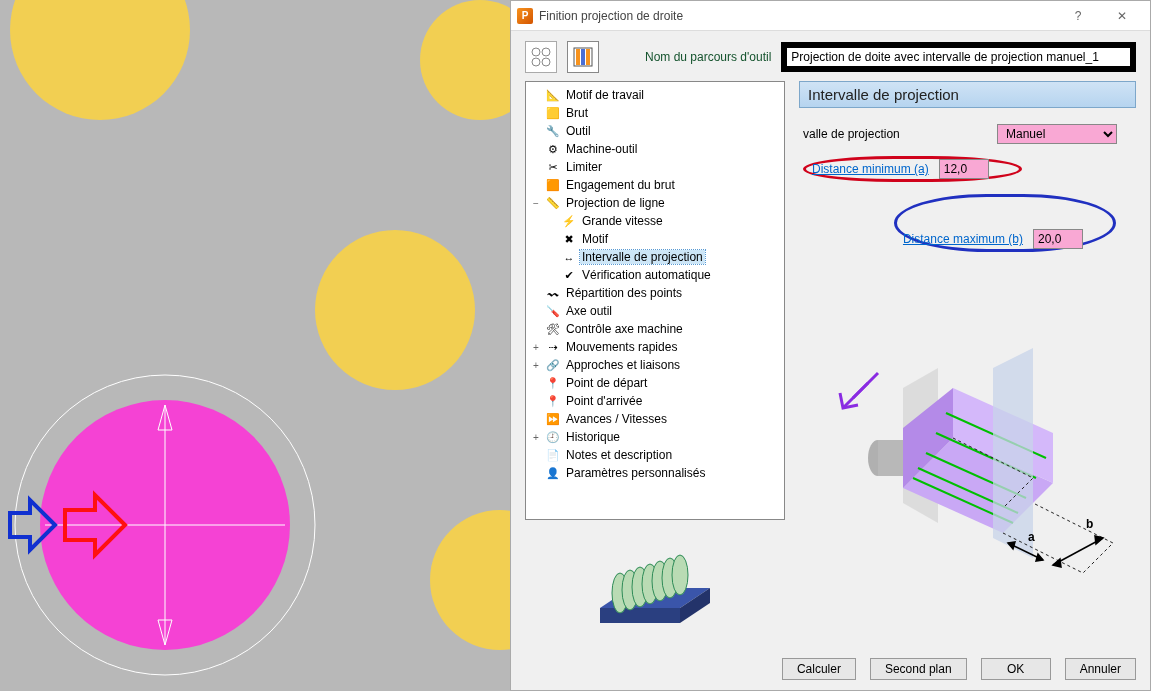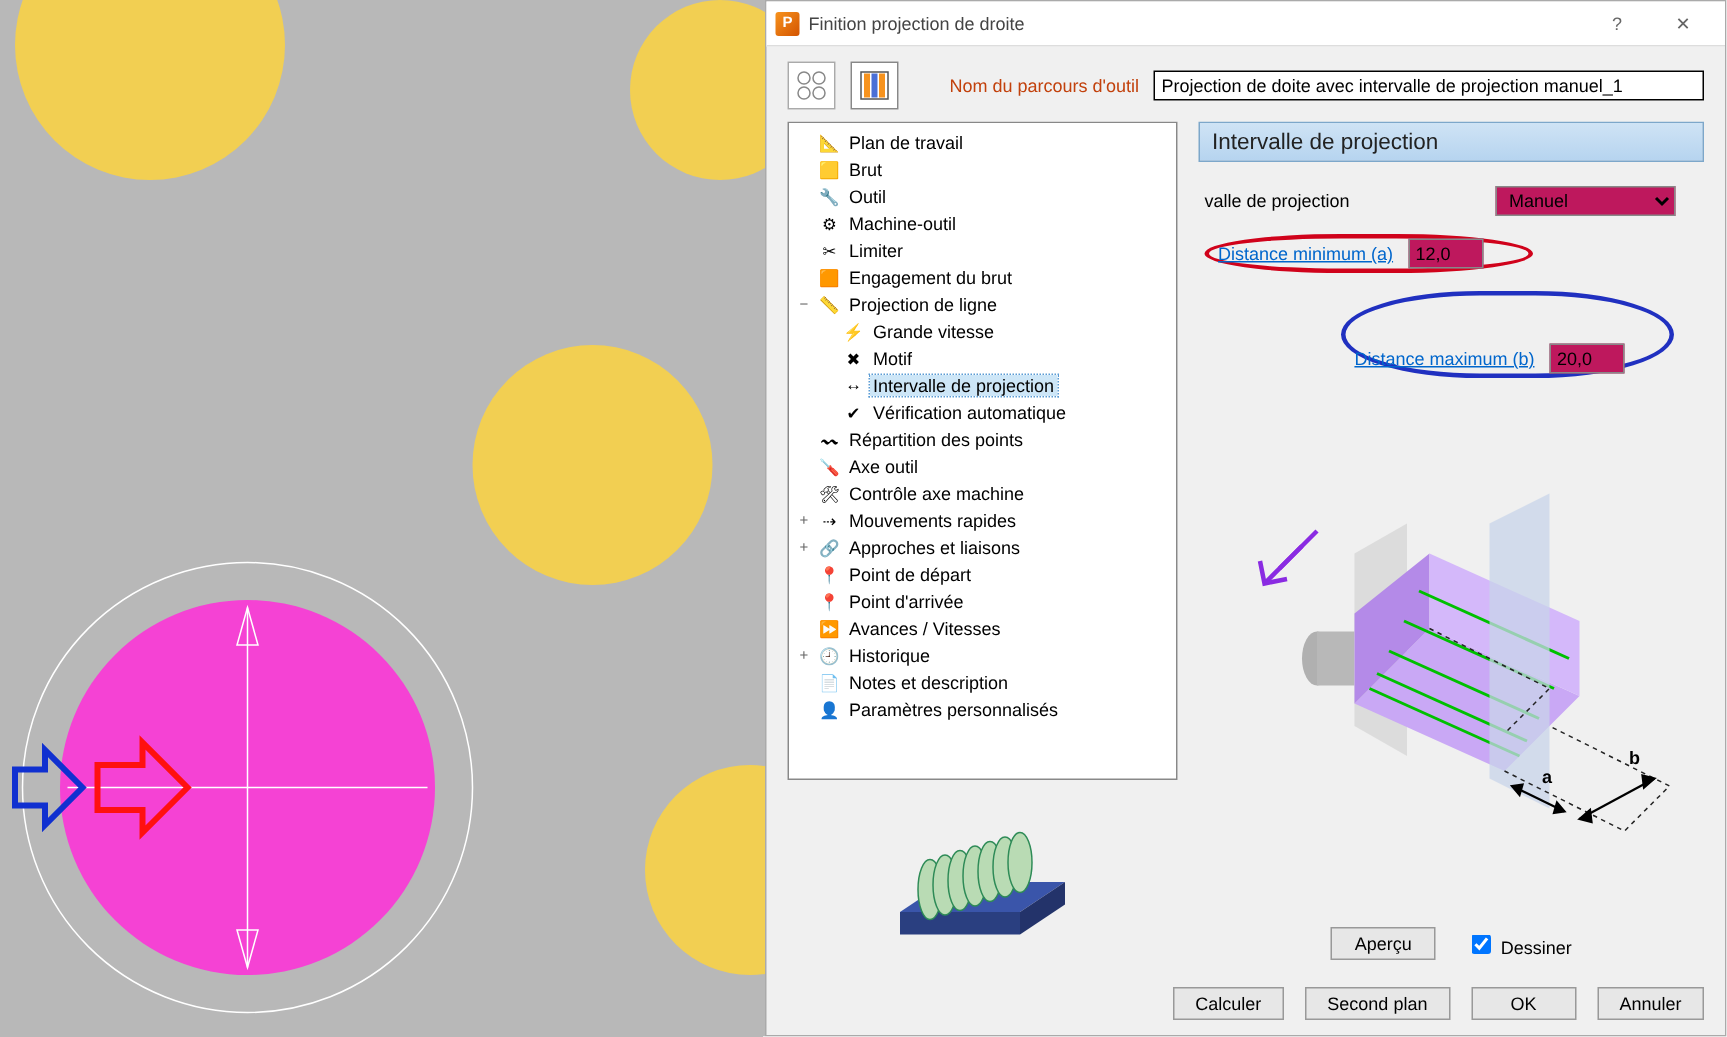--- a/index.html
+++ b/index.html
@@ -6,38 +6,38 @@
   body { margin: 0; width: 1151px; height: 691px; display: flex; background: #fff; }
   .viewport { width: 510px; height: 691px; background: #b8b8b8; position: relative; overflow: hidden; }
   .dialog { flex: 1; height: 691px; border: 1px solid #aaa; display: flex; flex-direction: column; background: #f0f0f0; }
   .titlebar { height: 30px; background: #fff; display: flex; align-items: center; padding: 0 6px; border-bottom: 1px solid #ddd; }
   .titlebar .ticon { width: 16px; height: 16px; background: linear-gradient(135deg,#f7931e,#d35400); border-radius: 2px; margin-right: 6px; display:flex;align-items:center;justify-content:center;color:#fff;font-size:10px;font-weight:bold;}
   .titlebar .title { flex: 1; color: #444; }
   .titlebar .tbtn { width: 44px; height: 28px; display: flex; align-items: center; justify-content: center; color: #666; cursor: pointer; }
   .toprow { padding: 10px 14px 8px 14px; display: flex; align-items: center; gap: 10px; }
   .toprow .modebtn { width: 32px; height: 32px; border: 1px solid #aaa; background: #fff; display:flex;align-items:center;justify-content:center; }
   .toprow .modebtn.active { border:1px solid #888; background:#fff; }
-  .toprow .lbl { margin-left: 24px; color: #c2410c; }
-  .toprow input { flex: 1; min-width: 0; border: 1px solid #000000; padding: 2px 4px; background:#fff; }
+  .toprow .lbl { margin-left: 36px; color: #14532d; }
+  .toprow input { flex: 1; min-width: 0; border: 6px solid #000000; padding: 2px 4px; background:#fff; }
   .mainrow { flex: 1; display: flex; padding: 0 14px; gap: 14px; overflow: hidden; }
   .treecol { width: 260px; display: flex; flex-direction: column; }
   .treebox { flex: 1; border: 1px solid #888; background: #fff; overflow-y: auto; padding: 4px 2px; }
   .node { display: flex; align-items: center; height: 18px; cursor: default; white-space: nowrap; }
   .node .exp { width: 12px; text-align: center; color: #666; cursor: pointer; font-size: 10px; }
   .node .ic { width: 16px; height: 16px; margin: 0 3px; display:inline-flex;align-items:center;justify-content:center;font-size:11px; }
   .node.selected .txt { background: #cde6f7; outline: 1px dotted #5a9bd4; padding: 0 2px; }
   .node .txt { padding: 0 2px; }
   .lvl0 { padding-left: 2px; }
   .lvl1 { padding-left: 18px; }
   .thumbbox { height: 120px; margin-top: 8px; display: flex; align-items: center; justify-content: center; }
   .rightcol { flex: 1; display: flex; flex-direction: column; }
   .panelhead { background: linear-gradient(#cfe3f5,#b6d4ef); border: 1px solid #7da7ca; padding: 4px 8px; font-size: 15px; color: #222; margin-bottom: 10px; }
   .formrow { display: flex; align-items: center; gap: 24px; margin: 6px 0; padding-left: 4px; }
   .formrow .flabel { width: 170px; }
-  .formrow select, .formrow input[type=text] { border: 1px solid #888; background:#be185d; padding: 1px 4px; height: 20px; }
+  .formrow select, .formrow input[type=text] { border: 1px solid #888; background:#f9a8d4; padding: 1px 4px; height: 20px; }
   .linklike { color: #0066cc; text-decoration: underline; cursor: pointer; }
   .anno-red { border: 3px solid #d0021b; border-radius: 50%/60%; padding: 0 30px 0 6px; }
   .anno-blue { border: 3px solid #2030c0; border-radius: 50%/60%; padding: 0 30px 0 6px; }
   .diagram { flex: 1; display: flex; align-items: center; justify-content: center; }
   .previewrow { display: flex; align-items: center; justify-content: center; gap: 20px; padding: 8px 0; }
   .btn { background: #e7e7e7; border: 1px solid #999; padding: 2px 14px; cursor: pointer; min-width: 70px; text-align: center; height: 22px; line-height: 16px; }
   .footer { display: flex; justify-content: flex-end; gap: 14px; padding: 10px 14px; }
   svg { display: block; }
 </style>
 </head>
@@ -95,21 +95,21 @@
     <span class="lbl">Nom du parcours d'outil</span>
     <input type="text" value="Projection de doite avec intervalle de projection manuel_1" style="">
   </div>
 
   <div class="mainrow">
     <div class="treecol">
       <div class="treebox" id="treebox">
           <div class="node lvl0">
             <span class="exp"></span>
             <span class="ic">📐</span>
-            <span class="txt">Plan de travail</span>
+            <span class="txt">Motif de travail</span>
           </div>
           <div class="node lvl0">
             <span class="exp"></span>
             <span class="ic">🟨</span>
             <span class="txt">Brut</span>
           </div>
           <div class="node lvl0">
             <span class="exp"></span>
             <span class="ic">🔧</span>
             <span class="txt">Outil</span>
@@ -293,27 +293,20 @@
             <polygon points="225,232 218,233 220,226"></polygon>
             <line x1="235" y1="237" x2="285" y2="210"></line>
             <polygon points="235,237 242,231 243,239"></polygon>
             <polygon points="285,210 278,216 277,208"></polygon>
           </g>
           <text x="210" y="213" font-size="13" font-weight="bold">a</text>
           <text x="268" y="200" font-size="13" font-weight="bold">b</text>
         </svg>
       </div>
 
-      <div class="previewrow">
-        <div class="btn">Aperçu</div>
-        <label>
-          <input type="checkbox" checked="" style="">
-          <span>Dessiner</span>
-        </label>
-      </div>
     </div>
   </div>
 
   <div class="footer">
     <div class="btn">Calculer</div>
     <div class="btn">Second plan</div>
     <div class="btn">OK</div>
     <div class="btn">Annuler</div>
   </div>
 </div>

